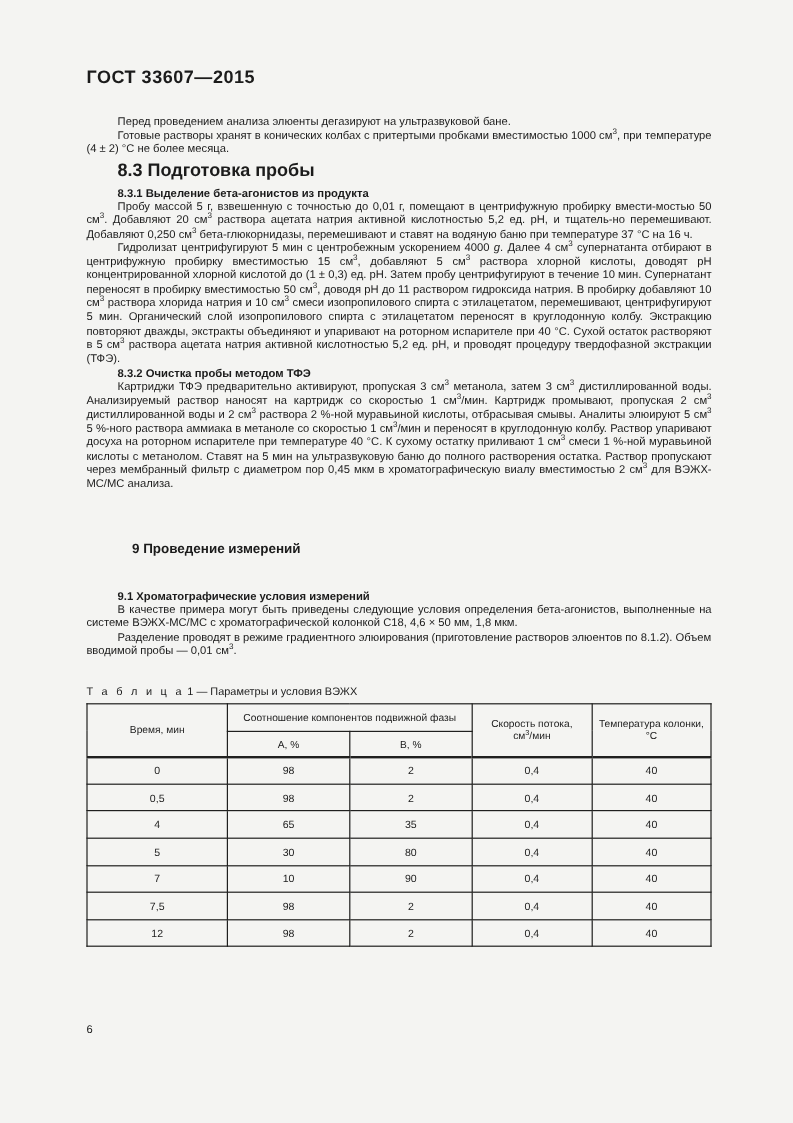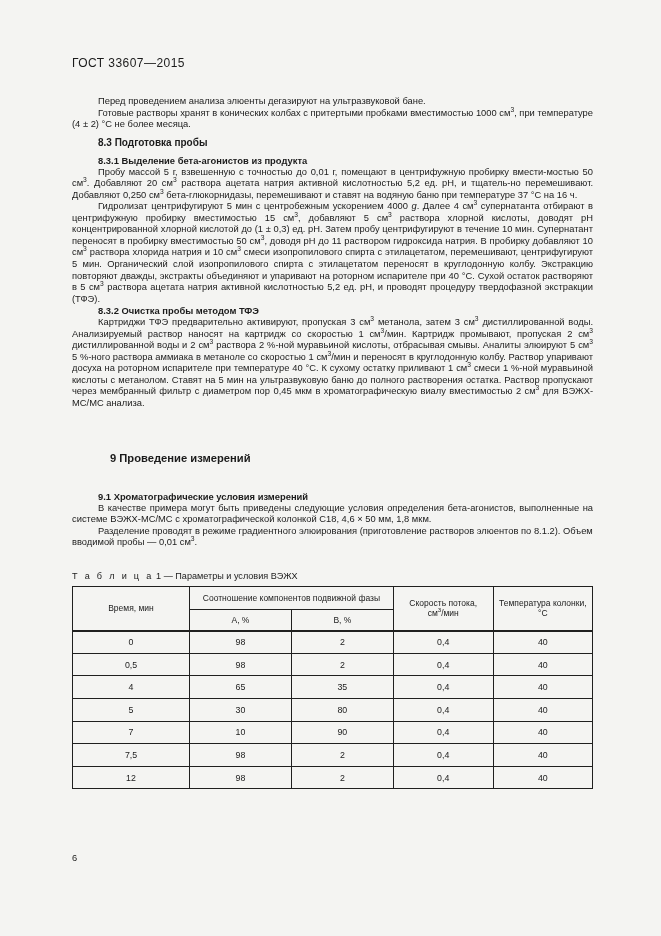--- a/index.html
+++ b/index.html
@@ -22,40 +22,40 @@
     left: 72px;
     top: 0;
     width: 521px;
   }
 
   
   .running-head {
     position: absolute;
     left: 72px;
     top: 56px;
-    font-size: 12px;
-    font-weight: normal;
+    font-size: 15px;
+    font-weight: bold;
     letter-spacing: 0.45px;
     text-align: right;
   }
 
   
   .para {
     font-size: 9.35px;
     line-height: 11.55px;
     text-align: justify;
     text-justify: inter-word;
     margin: 0;
     text-indent: 26px;
     hyphens: manual;
   }
   .para.last-left { text-align: left; }
 
   .h2, .h3 {
-    font-size: 10px;
+    font-size: 15px;
     font-weight: bold;
     margin: 0;
     text-indent: 26px;
     line-height: 12px;
   }
   .h3 { font-size: 9.4px; }
 
   .sec-h {
     font-size: 11.2px;
     font-weight: bold;

